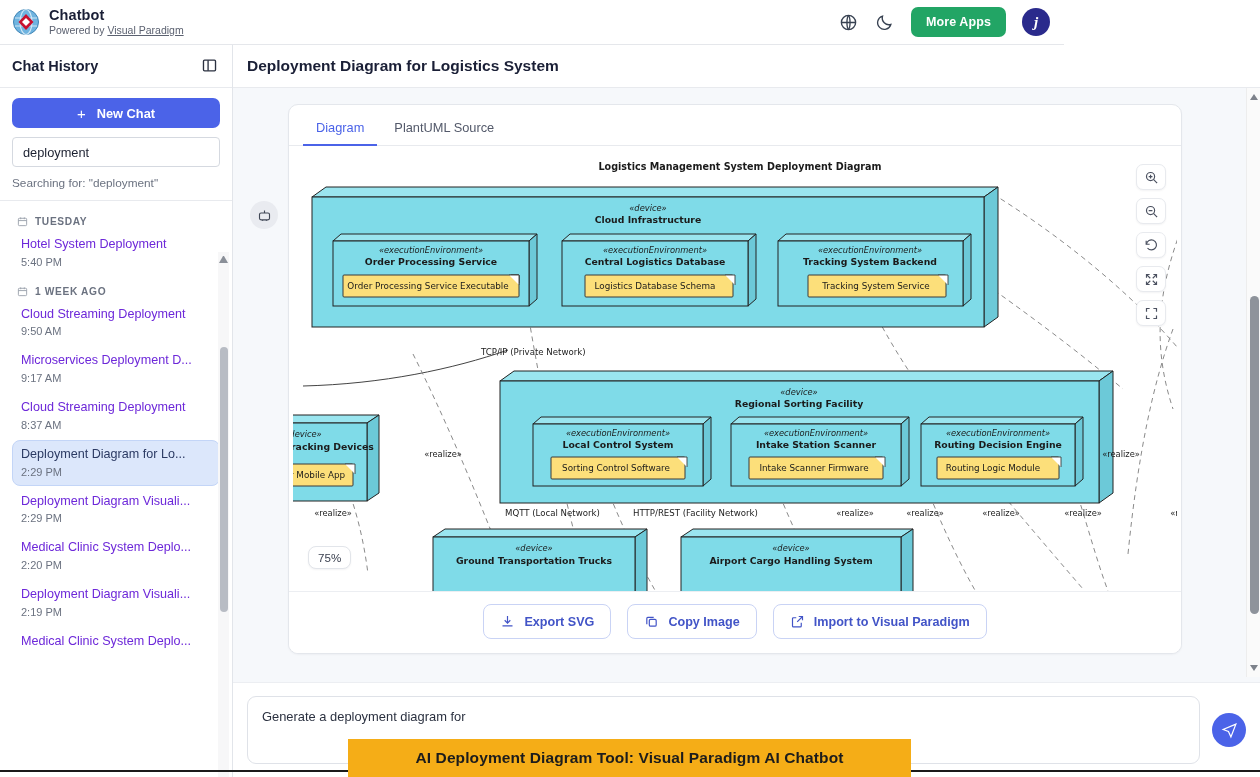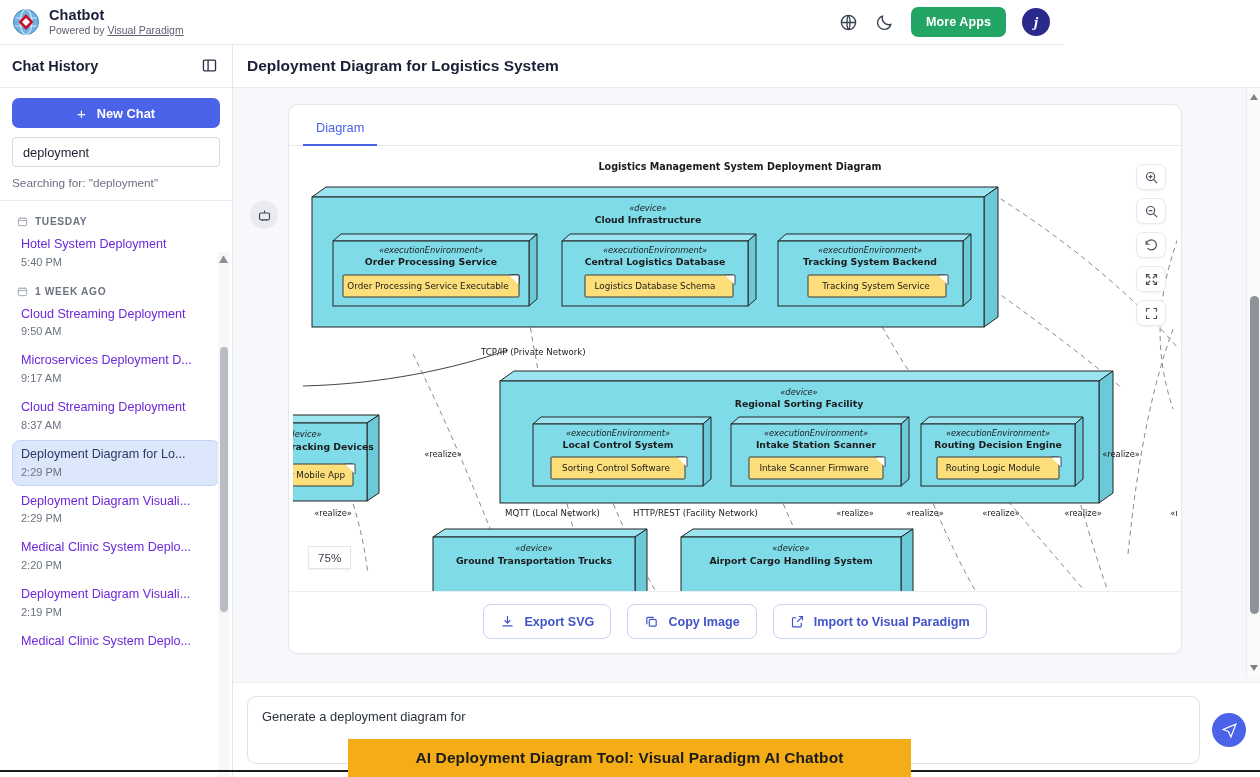--- a/index.html
+++ b/index.html
@@ -159,21 +159,21 @@
     display: flex; flex-direction: column; gap: 8px;
   }
   .ztool {
     width: 30px; height: 26px; background: #fff;
     border: 1px solid #e8eaee; border-radius: 7px;
     display: flex; align-items: center; justify-content: center;
     color: #4b5160; cursor: pointer; box-shadow: 0 1px 2px rgba(16,24,40,.05);
   }
   #zoom-pct {
     position: absolute; left: 15px; bottom: 22px; z-index: 8;
-    background: #fff; border: 1px solid #e2e5ea; border-radius: 0;
+    background: #fff; border: 1px solid #e2e5ea; border-radius: 8px;
     font-size: 11.6px; color: #3b4150; padding: 4px 9px;
     box-shadow: 0 1px 2px rgba(16,24,40,.05);
   }
 
   
   #uml { position: absolute; left: 0; top: 0; width: 894px; height: 450px; }
   #uml text { font-family: "DejaVu Sans", sans-serif; fill: #1b1b1b; }
   .uml-title { font-size: 9.6px; font-weight: bold; }
   .stereo { font-size: 8.3px; font-style: italic; }
   .nodename { font-size: 9.3px; font-weight: bold; }
@@ -375,20 +375,21 @@
       <div id="bot-badge">
         <svg width="15" height="15" viewBox="0 0 24 24" fill="none" stroke="currentColor" stroke-width="1.8">
           <rect x="4" y="8" width="16" height="11" rx="2.5"></rect>
             <path d="M12 4v4M8.5 13h.01M15.5 13h.01M9 19v1.5M15 19v1.5"></path>
         </svg>
       </div>
 
       <div id="card">
         <div id="tabs">
           <div class="tab active">Diagram</div>
+          <div class="tab">PlantUML Source</div>
         </div>
 
         <div id="diagram-viewport">
 
           <div id="zoom-tools">
             <div class="ztool">
               <svg width="15" height="15" viewBox="0 0 24 24" fill="none" stroke="currentColor" stroke-width="1.9">
                 <circle cx="10.5" cy="10.5" r="6.5"></circle>
                   <path d="M15.5 15.5L21 21M10.5 7.5v6M7.5 10.5h6"></path>
               </svg>

